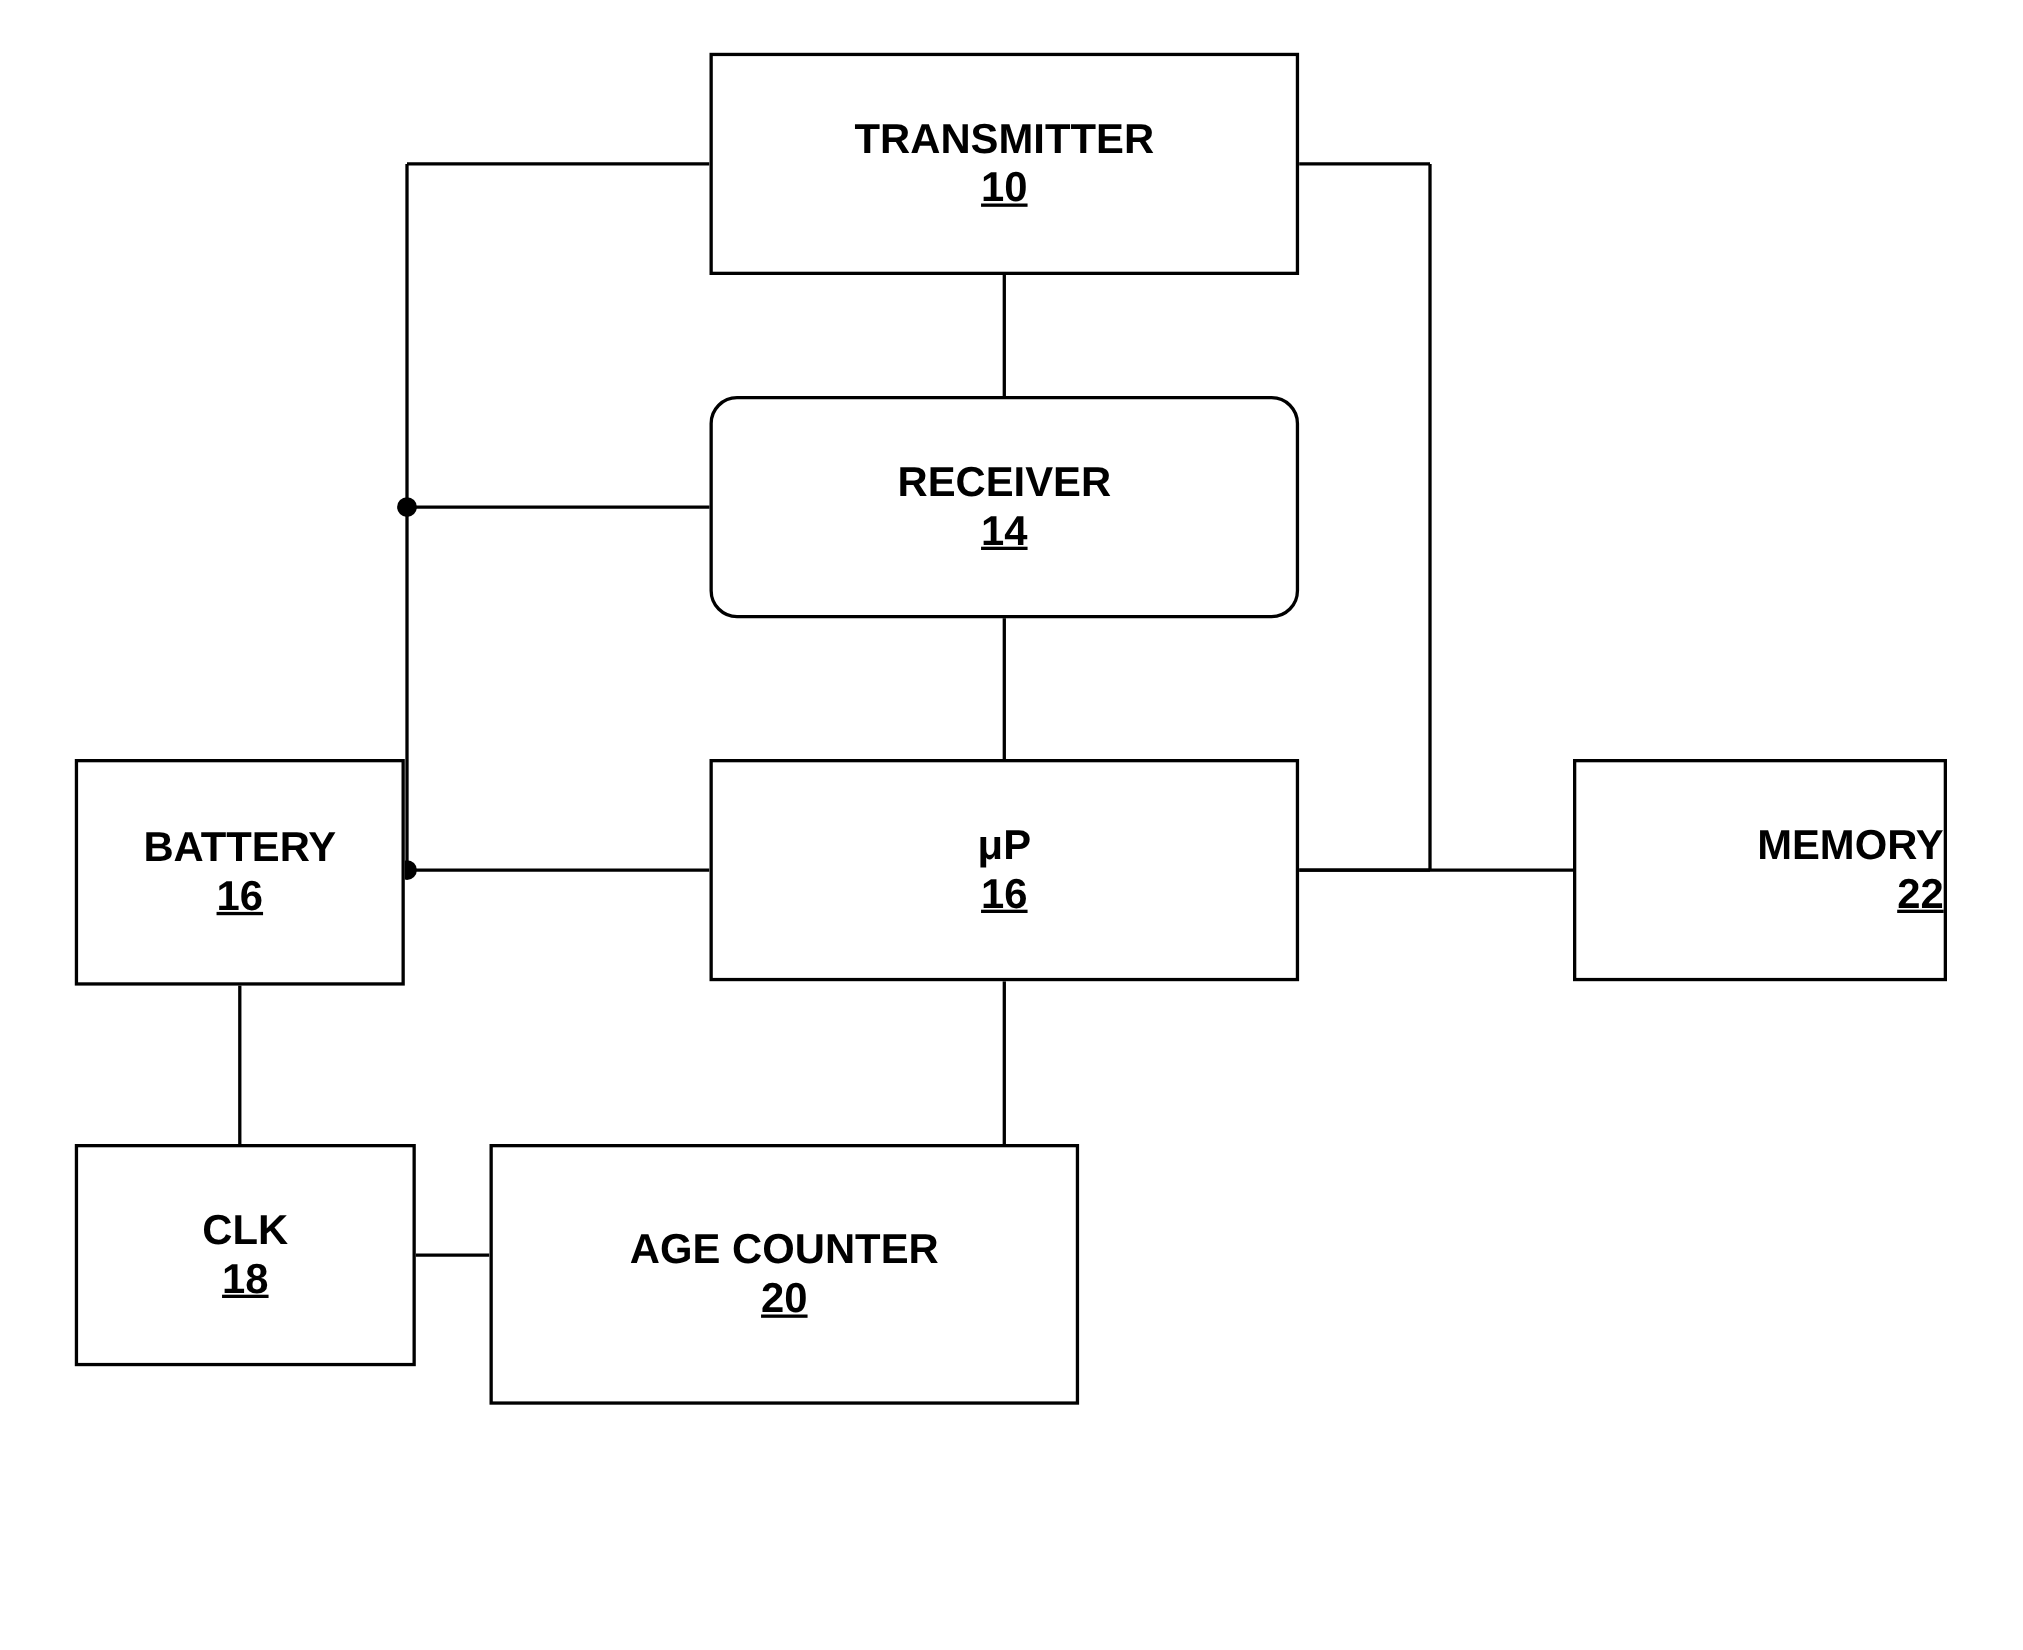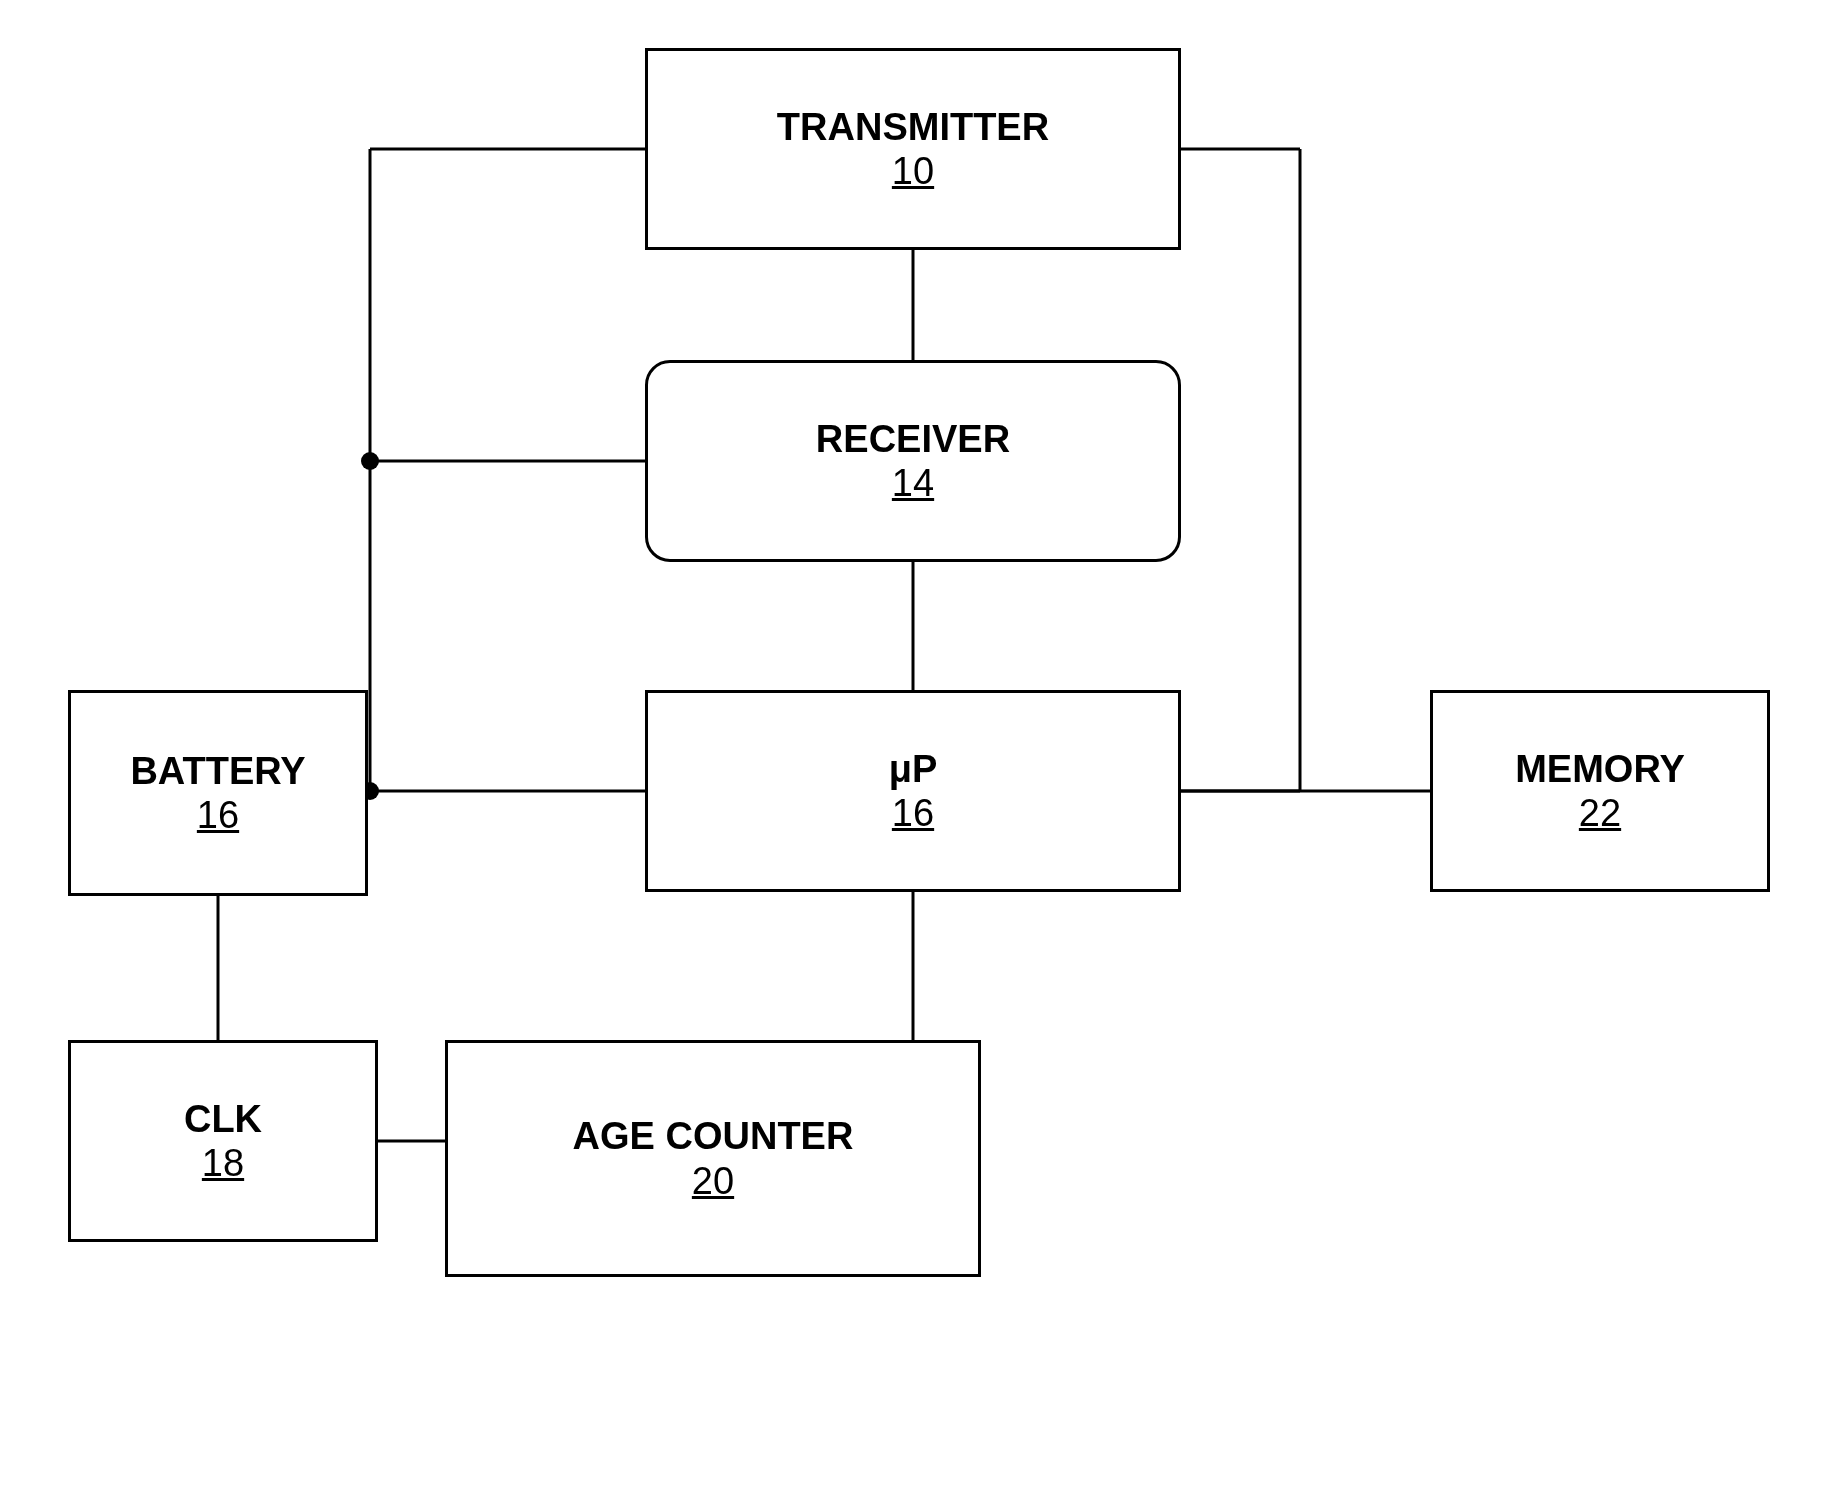--- a/index.html
+++ b/index.html
@@ -32,21 +32,21 @@
     .block-title {
       font-size: 38px;
       font-weight: bold;
       color: #000;
       text-align: center;
       line-height: 1.2;
     }
 
     .block-number {
       font-size: 38px;
-      font-weight: normal;
+      font-weight: bold;
       color: #000;
       text-decoration: underline;
       text-align: center;
     }
 
     svg.connections {
       position: absolute;
       top: 0; left: 0;
       width: 1839px;
       height: 1500px;
@@ -114,21 +114,21 @@
   <div class="block" style="left:645px; top:360px; width:536px; height:202px;border-radius:25px;">
     <span class="block-title">RECEIVER</span>
     <span class="block-number">14</span>
   </div>
 
   <div class="block" style="left:645px; top:690px; width:536px; height:202px;">
     <span class="block-title">μP</span>
     <span class="block-number">16</span>
   </div>
 
-  <div class="block" style="left:1430px; top:690px; width:340px; height:202px;">
+  <div class="block" style="left:1430px; top:690px; width:340px; height:202px;align-items:flex-end;">
     <span class="block-title">MEMORY</span>
     <span class="block-number">22</span>
   </div>
 
   <div class="block" style="left:68px; top:690px; width:300px; height:206px;">
     <span class="block-title">BATTERY</span>
     <span class="block-number">16</span>
   </div>
 
   <div class="block" style="left:68px; top:1040px; width:310px; height:202px;">

